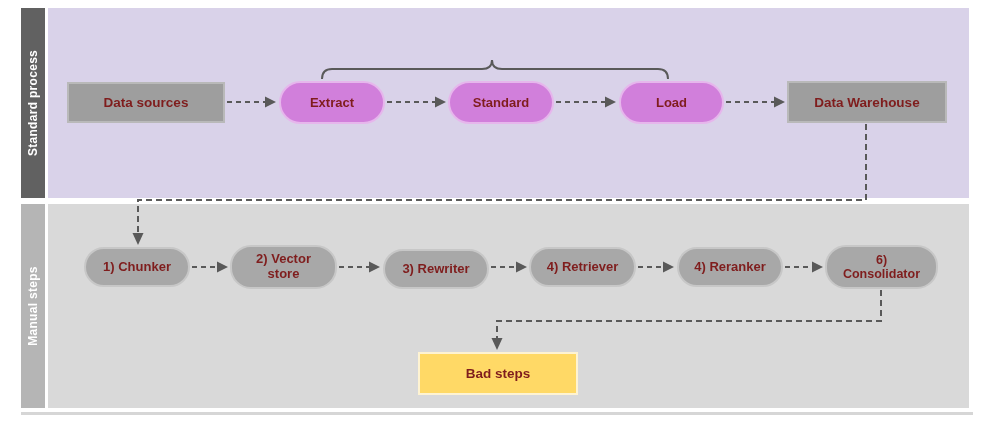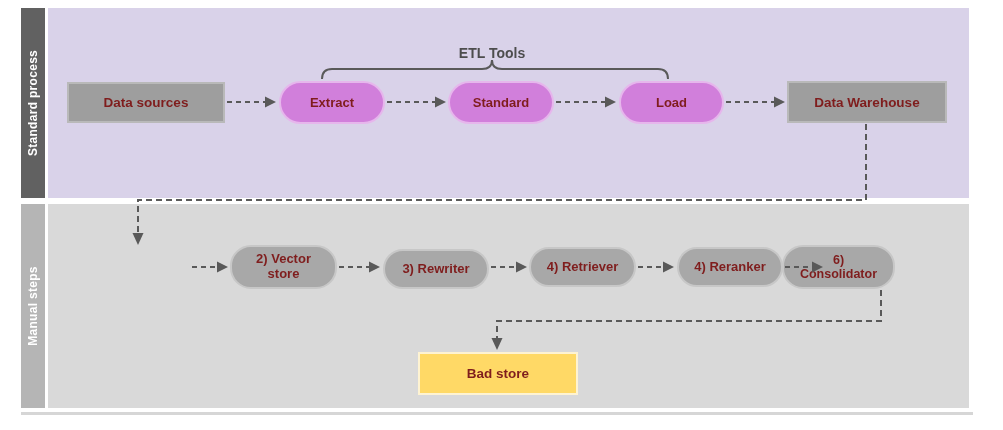--- a/index.html
+++ b/index.html
@@ -36,21 +36,21 @@
   .n-datasources{left:67px;top:82px;width:158px;height:41px;}
   .n-extract{left:279px;top:81px;width:106px;height:43px;}
   .n-transform{left:448px;top:81px;width:106px;height:43px;}
   .n-load{left:619px;top:81px;width:105px;height:43px;}
   .n-warehouse{left:787px;top:81px;width:160px;height:42px;}
   .n-chunker{left:84px;top:247px;width:106px;height:40px;}
   .n-vector{left:230px;top:245px;width:107px;height:44px;}
   .n-rewriter{left:383px;top:249px;width:106px;height:40px;}
   .n-retriever{left:529px;top:247px;width:107px;height:40px;}
   .n-reranker{left:677px;top:247px;width:106px;height:40px;}
-  .n-consolidator{left:782px;top:245px;width:113px;height:44px;font-size:12.5px;}
+  .n-consolidator{left:825px;top:245px;width:113px;height:44px;font-size:12.5px;}
   .n-vector .wrap{display:inline-block;width:66px;}
   .n-consolidator .wrap{display:inline-block;width:86px;}
   .n-badoutput{left:418px;top:352px;width:160px;height:43px;}
 
   .brace-label{
     position:absolute;left:432px;top:45px;width:120px;text-align:center;
     color:var(--brace-text);font-weight:bold;font-size:14px;
   }
   svg.overlay{position:absolute;left:0;top:0;pointer-events:none;}
 </style>
@@ -70,33 +70,33 @@
   <div class="lane-body body-manual"></div>
 
   <div class="bottom-divider"></div>
 
   <div class="node rect-gray n-datasources">Data sources</div>
   <div class="node pill-magenta n-extract">Extract</div>
   <div class="node pill-magenta n-transform">Standard</div>
   <div class="node pill-magenta n-load">Load</div>
   <div class="node rect-gray n-warehouse">Data Warehouse</div>
 
-  <div class="brace-label">ETL Tools</div>
 
+  <div class="node pill-gray n-chunker">1) Chunker</div>
   <div class="node pill-gray n-vector">
     <span class="wrap">2) Vector store</span>
   </div>
   <div class="node pill-gray n-rewriter">3) Rewriter</div>
   <div class="node pill-gray n-retriever">4) Retriever</div>
   <div class="node pill-gray n-reranker">4) Reranker</div>
   <div class="node pill-gray n-consolidator">
     <span class="wrap">6) Consolidator</span>
   </div>
 
-  <div class="node bad-box n-badoutput">Bad store</div>
+  <div class="node bad-box n-badoutput">Bad steps</div>
 
   <svg class="overlay" width="1003" height="430" viewBox="0 0 1003 430">
     <g stroke="#595959" stroke-width="2" fill="none">
 
       <path d="M322 79 Q322 69 332 69 H482 Q492 69 492 60 Q492 69 502 69 H658 Q668 69 668 79"></path>
 
       <g stroke-dasharray="5 4">
         <path d="M227 102 H265"></path>
         <path d="M387 102 H435"></path>
         <path d="M556 102 H605"></path>

